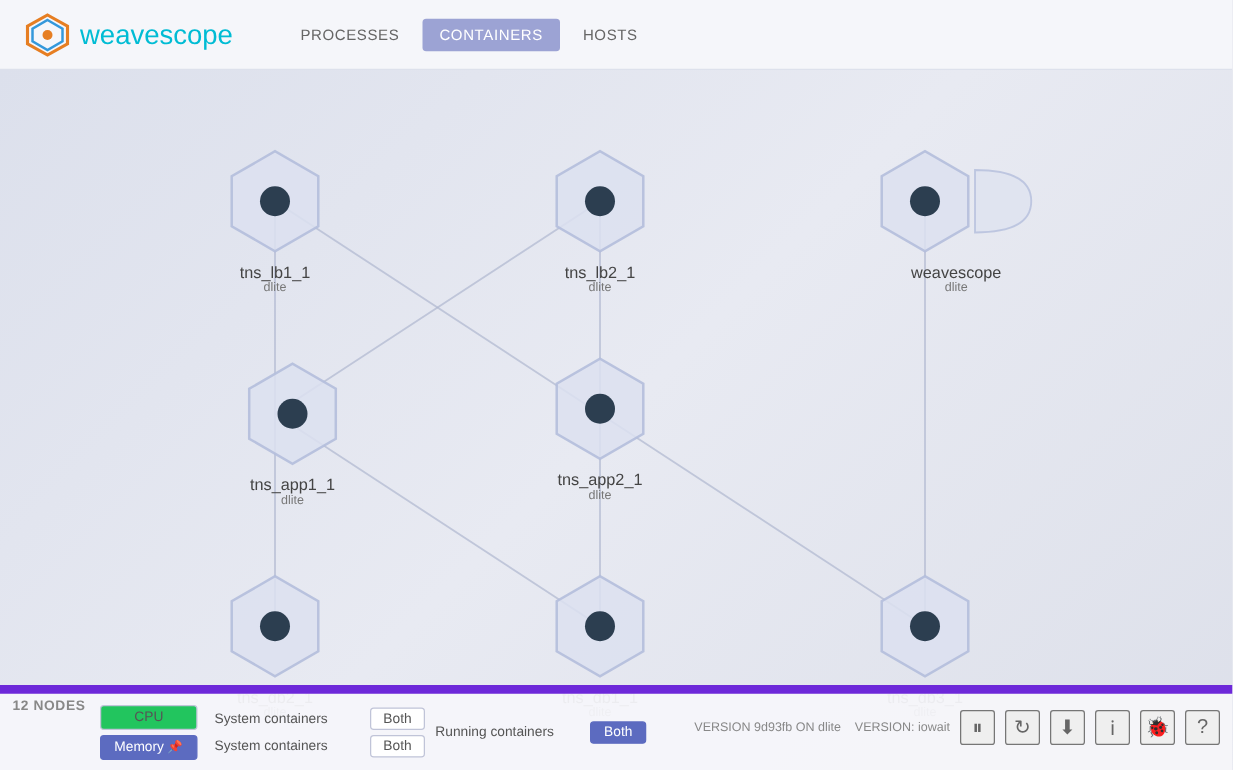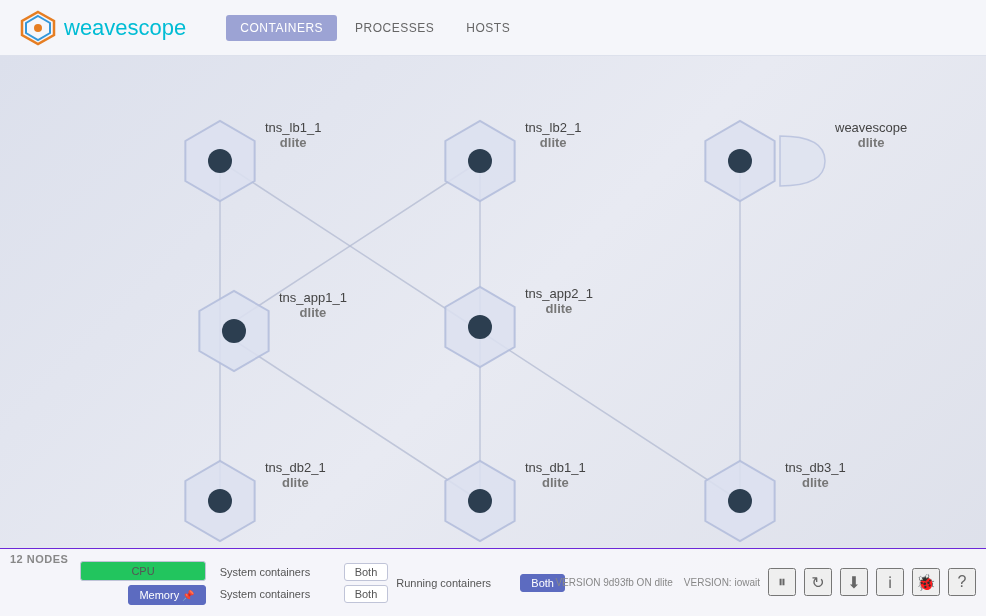--- a/index.html
+++ b/index.html
@@ -102,45 +102,45 @@
       top: 0; left: 0;
       width: 100%;
       height: 100%;
       pointer-events: none;
     }
 
     
     .node {
       position: absolute;
       display: flex;
-      align-items: flex-start;
+      flex-direction: column;
+      align-items: center;
       cursor: pointer;
     }
     .node-label {
       text-align: center;
       margin-top: 4px;
     }
     .node-name {
       font-size: 13px;
       color: #444;
       font-weight: 400;
     }
     .node-sub {
-      font-size: 13px;
+      font-size: 10px;
       color: #777;
-      font-weight: bold;
     }
 
     
     .bottom-bar {
       position: absolute;
       bottom: 0; left: 0; right: 0;
       height: 68px;
       background: rgba(245,246,250,0.95);
-      border-top: 1px solid #6d28d9;
+      border-top: 7px solid #6d28d9;
       display: flex;
       align-items: center;
       padding: 0 10px;
       z-index: 10;
       gap: 8px;
     }
     .nodes-count {
       font-size: 11px;
       color: #888;
       font-weight: 600;
@@ -163,21 +163,20 @@
       border-radius: 3px;
       background: #22c55e;
       cursor: pointer;
       color: #555;
       font-weight: 500;
     }
     .metric-btn.active {
       background: #5c6bc0;
       color: #fff;
       border-color: #5c6bc0;
-      margin-left: 48px;
     }
     .metric-btn .pin {
       color: #e74c3c;
       font-size: 10px;
     }
     .filter-group {
       display: flex;
       flex-direction: column;
       gap: 4px;
     }
@@ -243,22 +242,22 @@
       <polygon points="18,2 34,11 34,25 18,34 2,25 2,11" fill="none" stroke="#e67e22" stroke-width="2.5"></polygon>
       <polygon points="18,6 30,13 30,23 18,30 6,23 6,13" fill="none" stroke="#3498db" stroke-width="2"></polygon>
       <circle cx="18" cy="18" r="4" fill="#e67e22"></circle>
     </svg>
     <span class="logo-text">
       <span>weave</span><span style="color:#00bcd4">scope</span>
     </span>
   </div>
   <div class="nav">
     <div class="nav-main">
+      <button class="nav-btn">PROCESSES</button>
       <button class="nav-btn active">CONTAINERS</button>
-      <button class="nav-btn">PROCESSES</button>
       <button class="nav-btn">HOSTS</button>
     </div>
   </div>
 </div>
 
 <div class="canvas">
   <svg class="connections-svg" id="connections-svg">
       <line x1="220" y1="105" x2="480" y2="275" stroke="#b0b8d0" stroke-width="1.5" opacity="0.7"></line>
       <line x1="220" y1="105" x2="220" y2="275" stroke="#b0b8d0" stroke-width="1.5" opacity="0.7"></line>
       <line x1="480" y1="105" x2="220" y2="275" stroke="#b0b8d0" stroke-width="1.5" opacity="0.7"></line>

